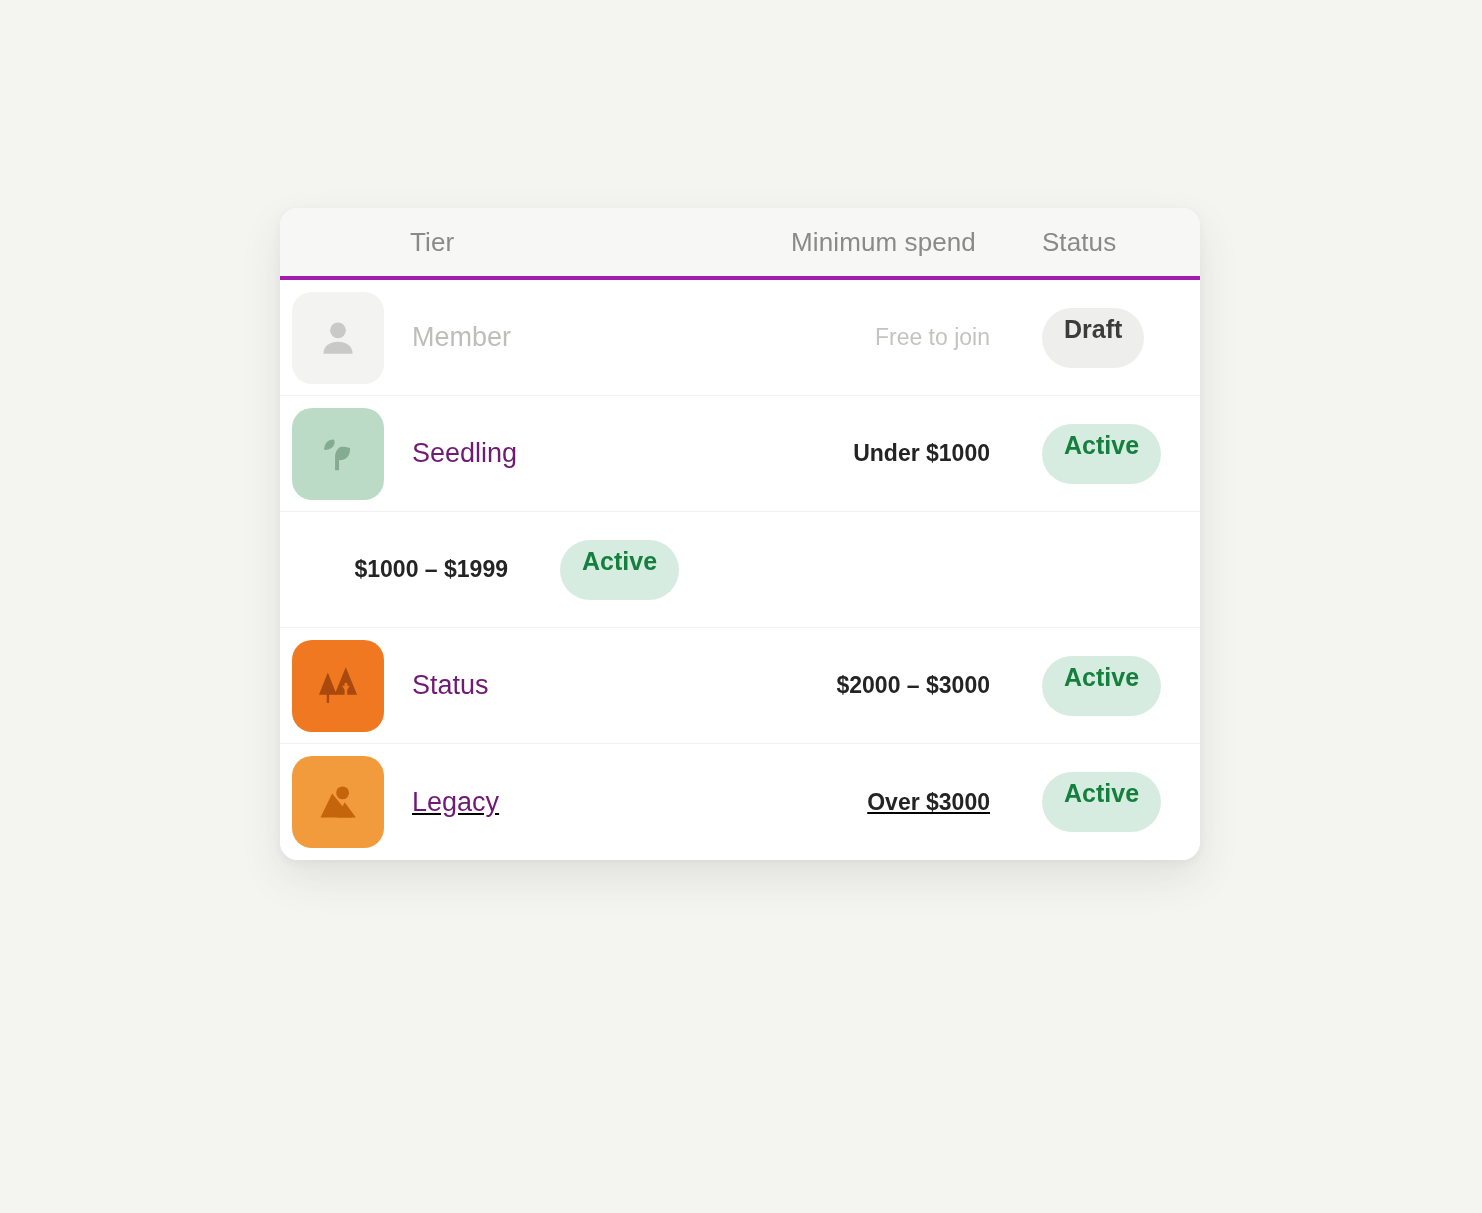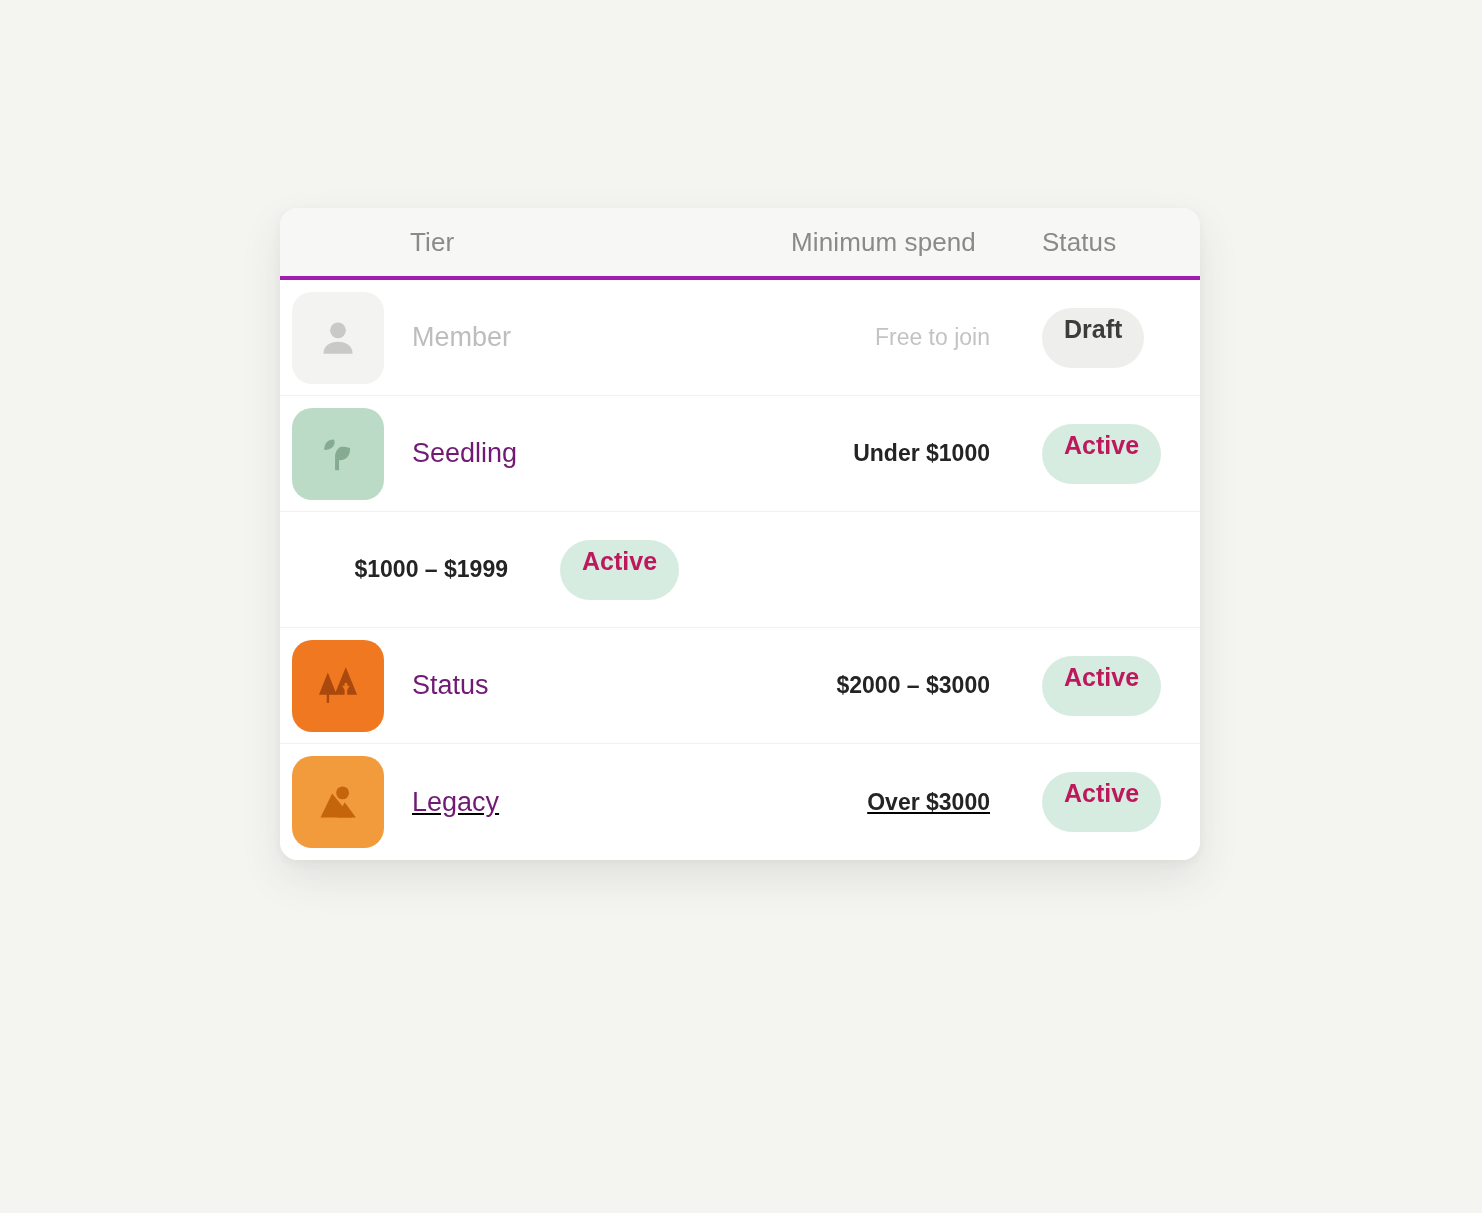--- a/index.html
+++ b/index.html
@@ -130,21 +130,21 @@
     font-weight: 700;
     line-height: 1;
     white-space: nowrap;
   }
   .badge.draft {
     background: #eeeeec;
     color: #3c3c3b;
   }
   .badge.active {
     background: #d7ece0;
-    color: #be185d;
+    color: #15803d;
   }
 </style>
 </head>
 <body>
 
 <div class="stage">
 
   <div class="card">
 
     <div class="thead">

